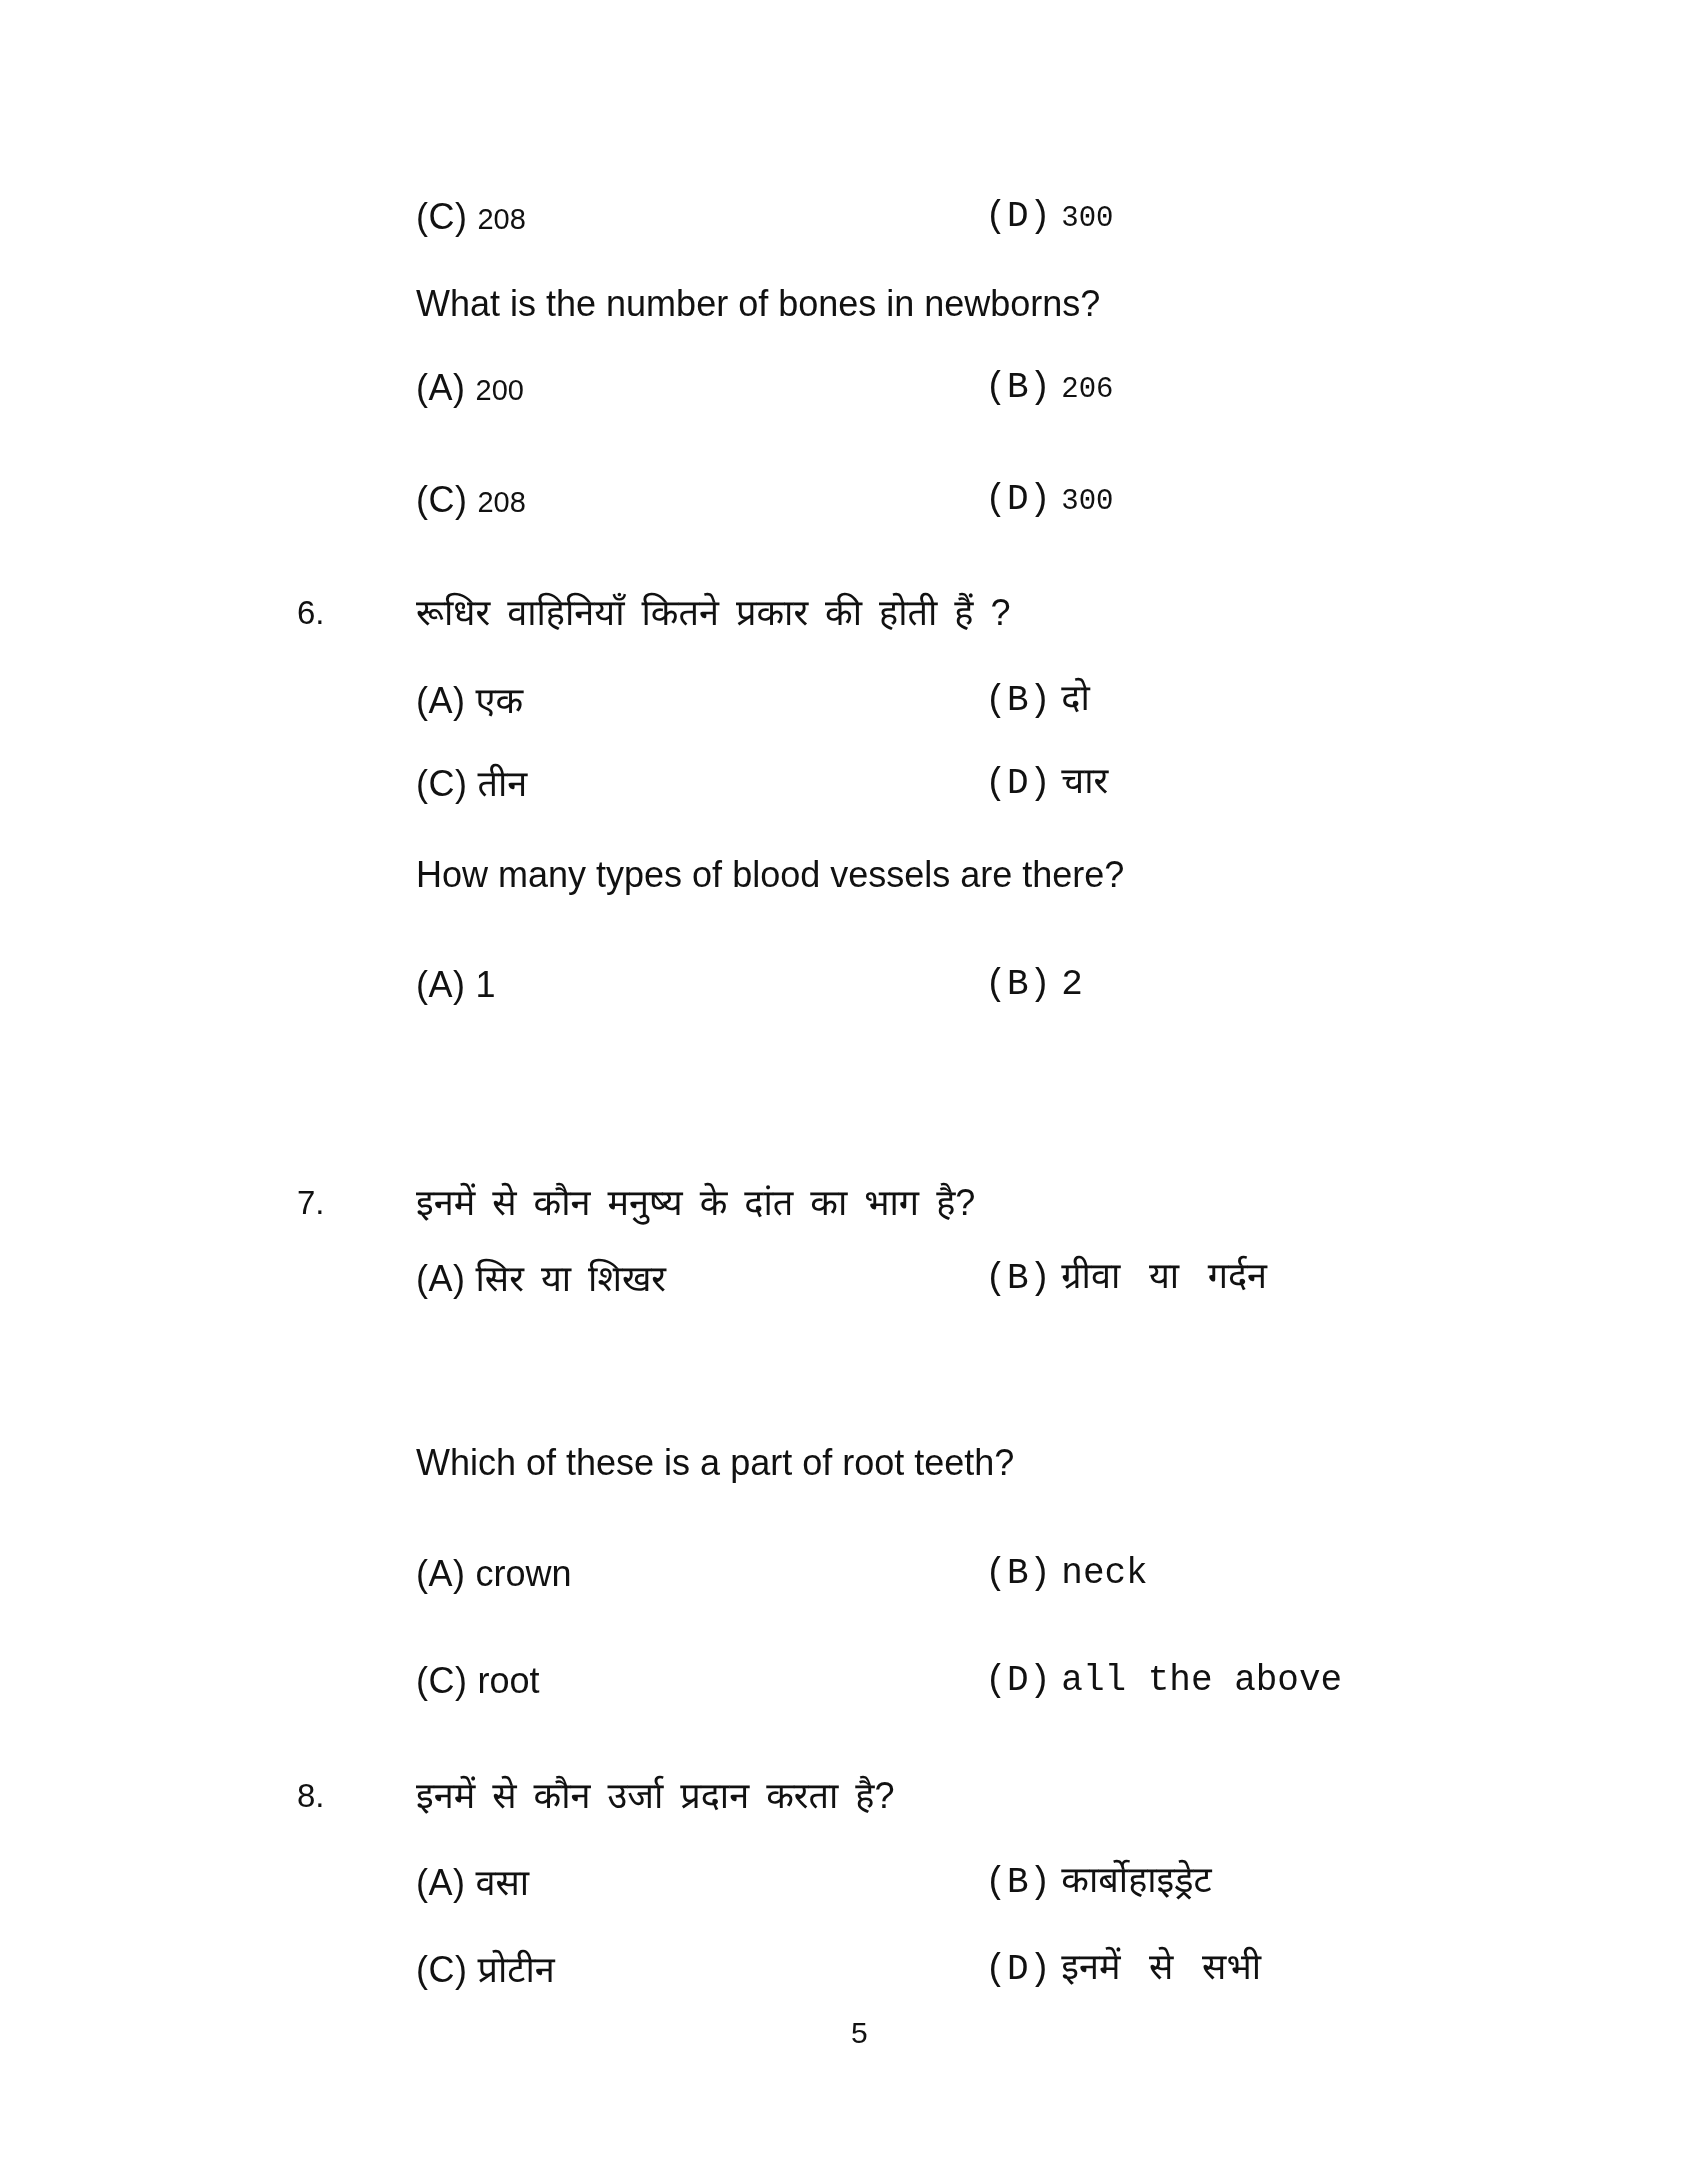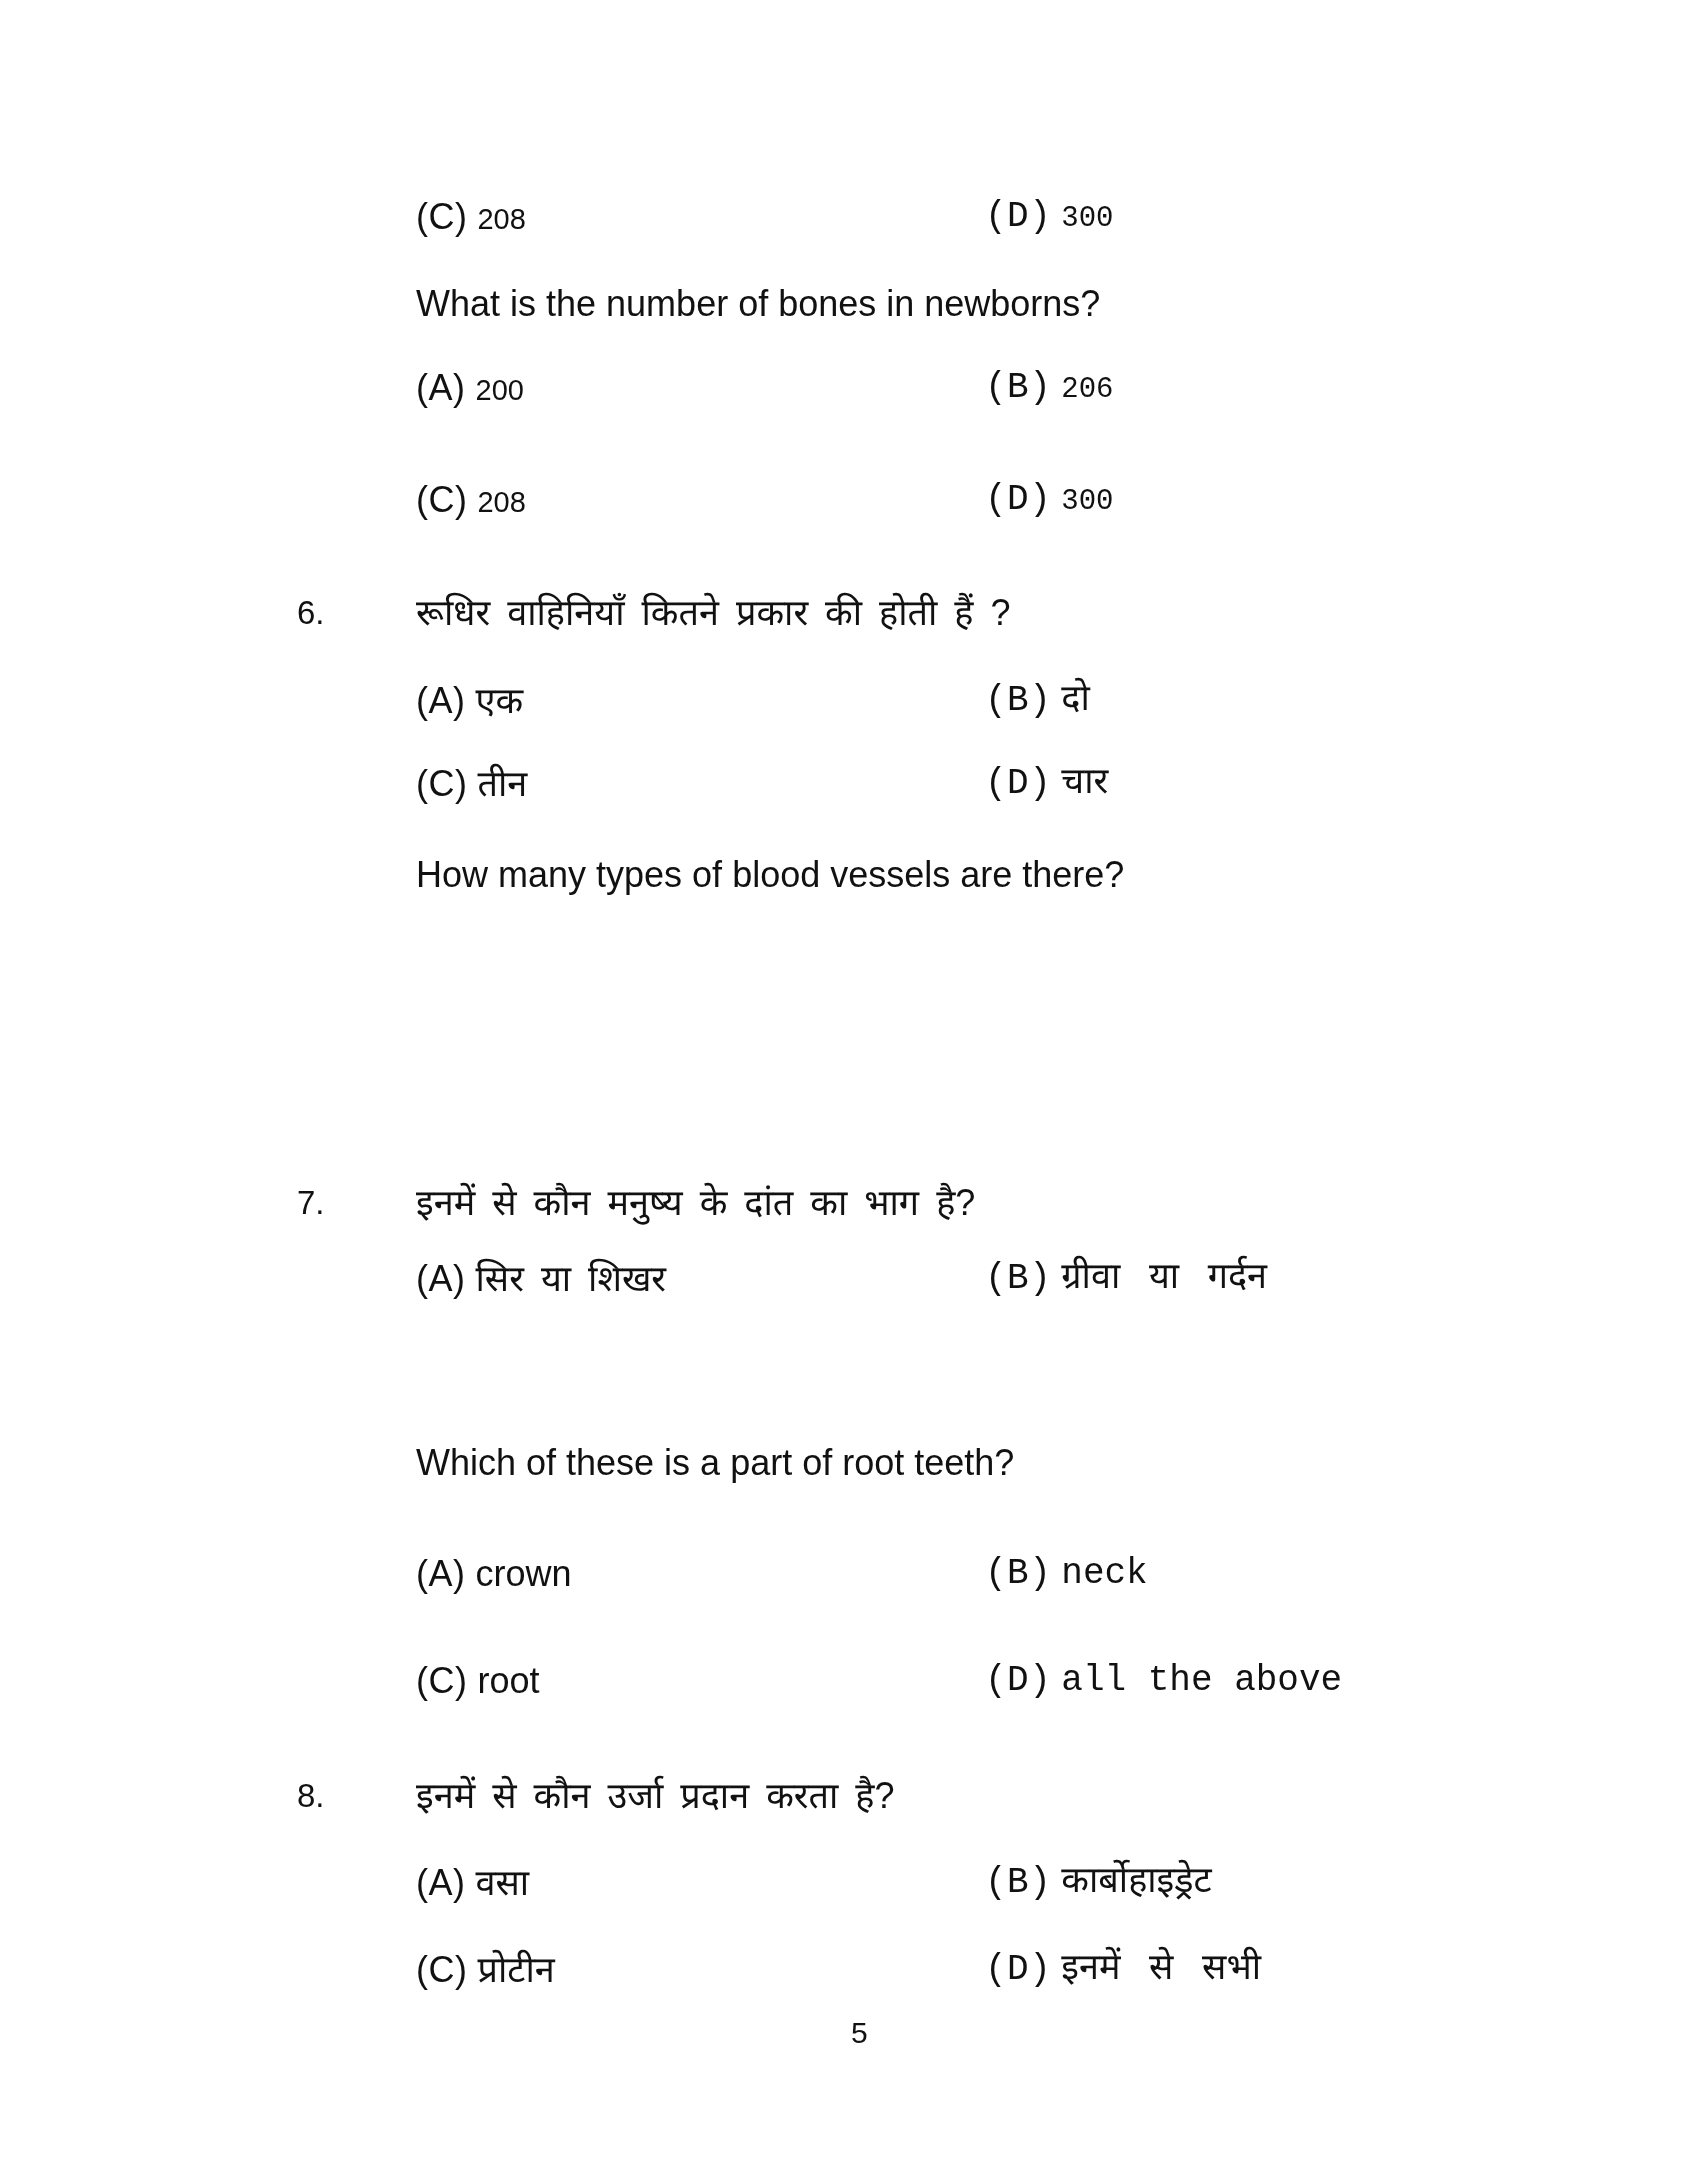--- a/index.html
+++ b/index.html
@@ -95,20 +95,28 @@
 
   <div class="row" style="top:762px">
     <span class="col-left">
       <span class="opt-label">(C)</span><span class="opt-value hindi">तीन</span>
     </span>
     <span class="col-right">
       <span class="opt-label">(D)</span><span class="opt-value hindi">चार</span>
     </span>
   </div>
 
+  <div class="row" style="top:963px">
+    <span class="col-left">
+      <span class="opt-label">(A)</span><span class="opt-value">1</span>
+    </span>
+    <span class="col-right">
+      <span class="opt-label">(B)</span><span class="opt-value">2</span>
+    </span>
+  </div>
 
   <div class="row" style="top:1181px">
     <span class="qnum">7.</span>
     <span class="qtext hindi">इनमें से कौन मनुष्य के दांत का भाग है?</span>
   </div>
 
   <div class="row" style="top:1257px">
     <span class="col-left">
       <span class="opt-label">(A)</span><span class="opt-value hindi">सिर या शिखर</span>
     </span>

